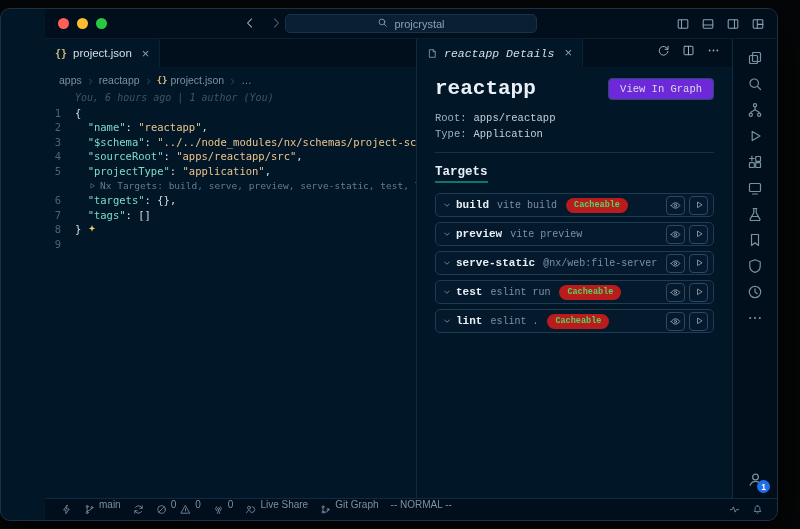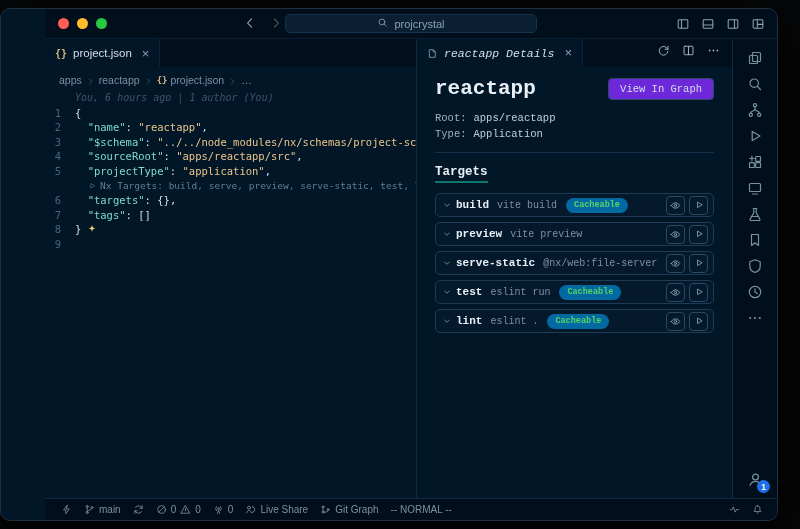--- a/index.html
+++ b/index.html
@@ -72,30 +72,30 @@
   .meta-line{font-size:10.5px;color:#9fb2c4;line-height:16px;}
   .meta-line .val{margin-left:7px;color:#c3d1de;}
   .panel-divider{border:0;border-top:1px solid #13314a;margin:10px 0 9px;}
   .targets-heading{display:inline-block;font-size:12.5px;font-weight:700;color:#e9eff6;margin:0 0 10px;
     border-bottom:2px solid #0f766e;padding-bottom:2px;}
   .target-card{display:flex;align-items:center;height:24px;border:1px solid #1d3b53;border-radius:5px;
     background:#041a2c;margin-bottom:5px;padding:0 5px 0 6px;}
   .t-chev{color:#8aa2b5;display:flex;margin-right:4px;}
   .t-name{font-size:11px;font-weight:700;color:#e9eff6;margin-right:8px;white-space:nowrap;}
   .t-cmd{font-size:10px;color:#7d8fa3;white-space:nowrap;}
-  .t-badge{margin-left:9px;font-size:8.5px;font-weight:700;color:#56d364;background:#0369a1;
+  .t-badge{margin-left:9px;font-size:8.5px;font-weight:700;color:#56d364;background:#b91c1c;
     border-radius:9px;padding:2.5px 8px;white-space:nowrap;}
   .t-spacer{flex:1;}
   .t-btn{width:19px;height:19px;border:1px solid #2a4a63;border-radius:4px;display:flex;align-items:center;
     justify-content:center;color:#9fb2c4;margin-left:4px;}
 
   
   .statusbar{flex:0 0 22px;background:#010f1c;border-top:1px solid #102a40;display:flex;
     align-items:center;padding:0 8px 0 10px;font-size:10px;color:#7d8fa3;}
-  .sb-item{display:flex;align-items:center;gap:4px;padding:0 6px;height:100%;white-space:nowrap;}
+  .sb-item{display:flex;gap:4px;padding:0 6px;height:100%;white-space:nowrap;}
   .sb-right{margin-left:auto;display:flex;}
 
   .ic{display:inline-flex;align-items:center;justify-content:center;}
   .ic svg{display:block;}
 </style>
 </head>
 <body>
 
 <div class="window">
 

